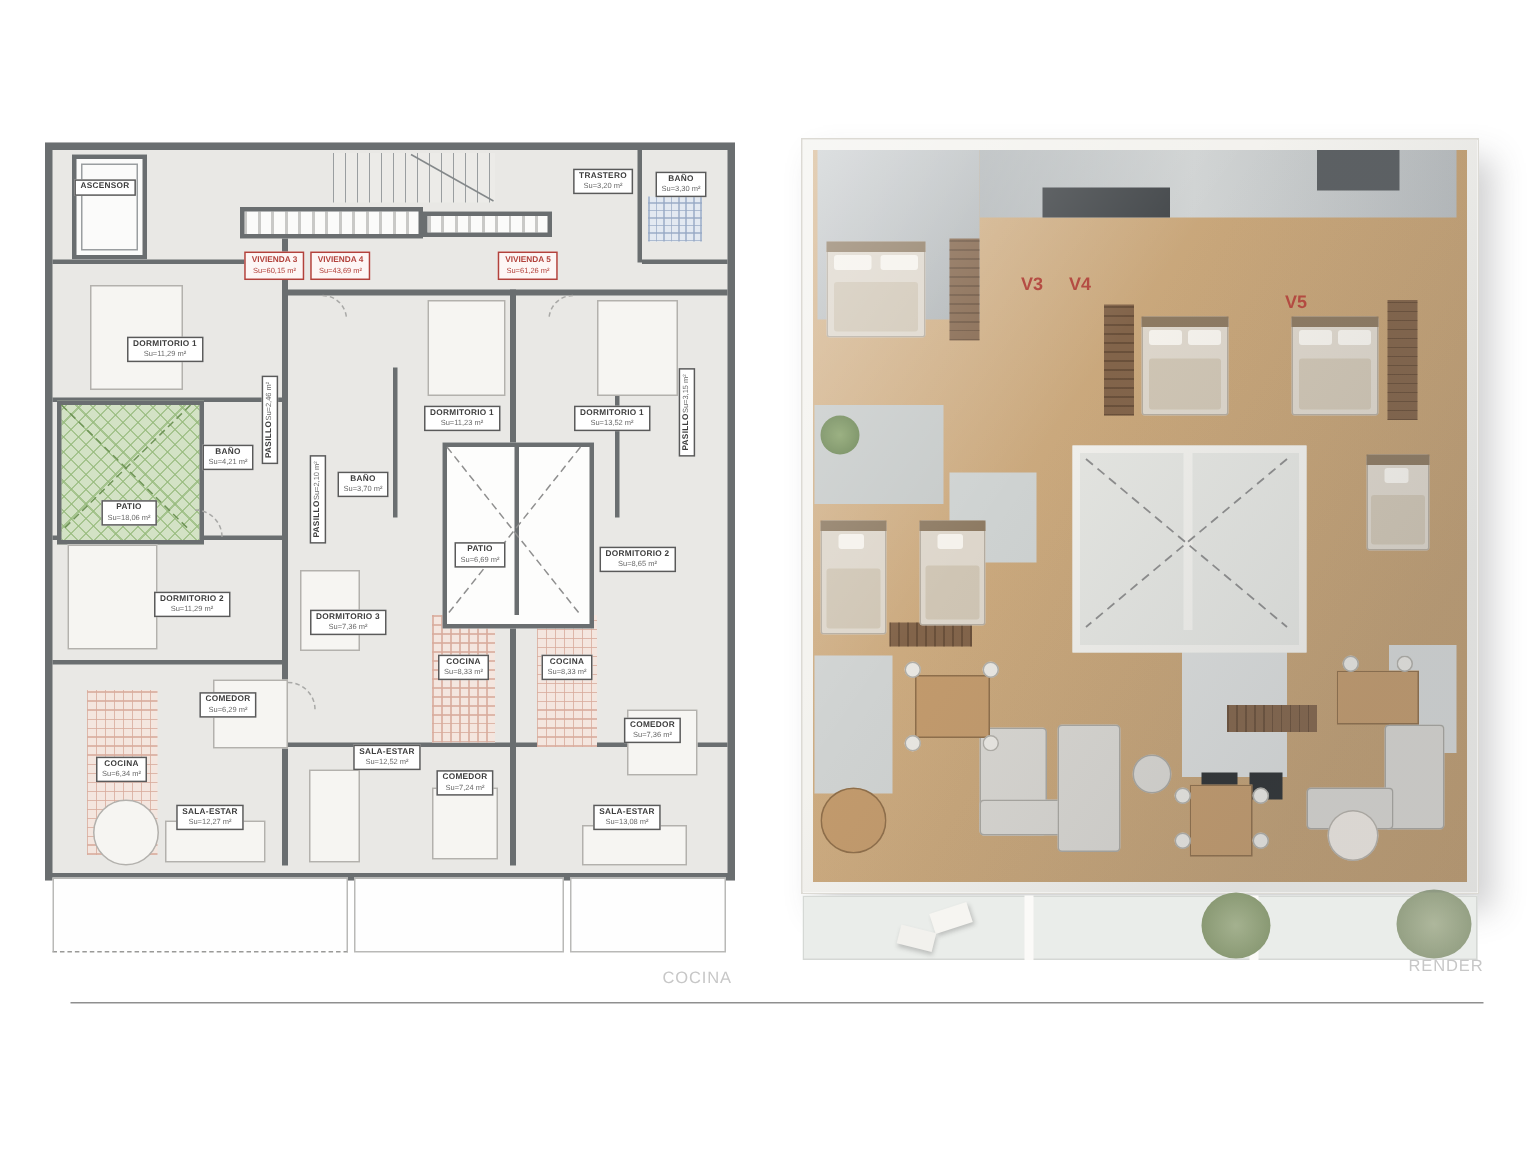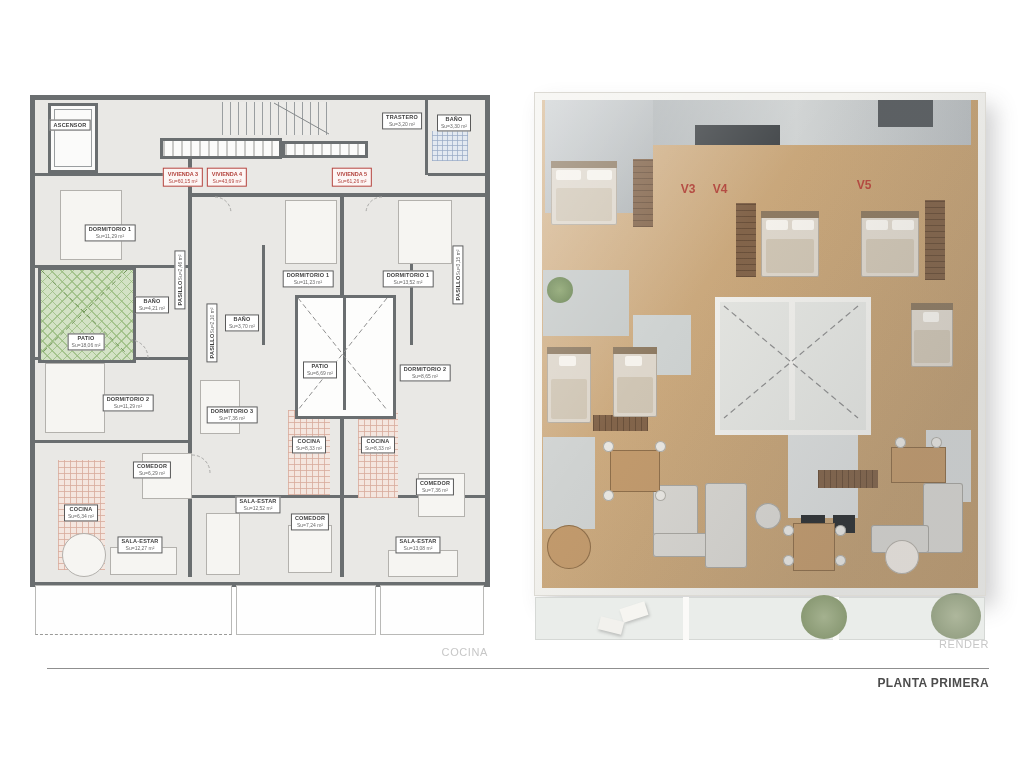--- a/index.html
+++ b/index.html
@@ -344,21 +344,20 @@
     <div class="rz" style="left:300px;top:512px;width:6px;height:43px;background:#fbfaf8;"></div>
     <div class="rz" style="left:88px;top:520px;width:26px;height:14px;background:#f6f5f1;transform:rotate(-18deg);box-shadow:1px 2px 3px rgba(90,90,90,.3);"></div>
     <div class="rz" style="left:66px;top:534px;width:24px;height:13px;background:#f2f1ed;transform:rotate(14deg);box-shadow:1px 2px 3px rgba(90,90,90,.3);"></div>
     <div class="r-plant" style="left:268px;top:510px;width:46px;height:44px;background:radial-gradient(circle,#a4b18f,#7f9069);"></div>
     <div class="r-plant" style="left:398px;top:508px;width:50px;height:46px;background:radial-gradient(circle,#aeb79c,#8b987b);"></div>
 
     <div class="r-light"></div>
 
     <div class="vmark" style="left:155px;top:104px;">V3</div>
     <div class="vmark" style="left:187px;top:104px;">V4</div>
-    <div class="vmark" style="left:331px;top:100px;">V5</div>
+    <div class="vmark" style="left:331px;top:116px;">V5</div>
   </div>
 
   <div class="caption" style="left:378px;top:646px;">COCINA</div>
   <div class="caption" style="left:879px;top:638px;">RENDER</div>
   <div id="footer-line"></div>
-  <div id="sheet-title">PLANTA PRIMERA</div>
 
 </div>
 
 </body></html>

